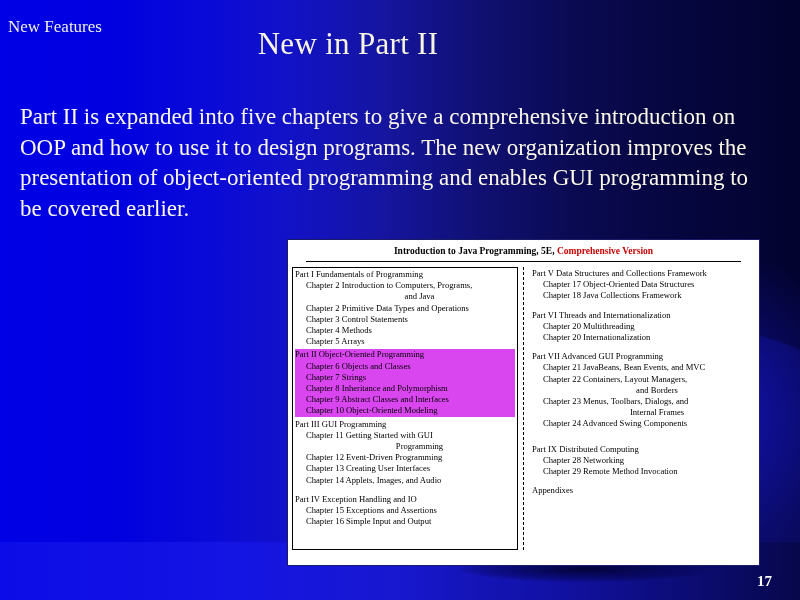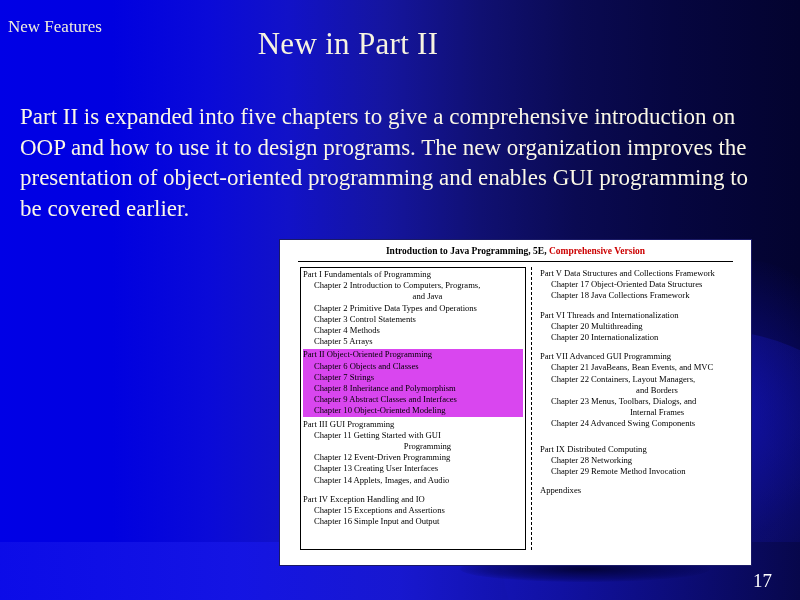--- a/index.html
+++ b/index.html
@@ -103,21 +103,21 @@
     top: 102px;
     width: 746px;
     color: #fbf8e6;
     font-size: 23px;
     line-height: 30.5px;
   }
 
   
   .toc-figure {
     position: absolute;
-    left: 279px;
+    left: 287px;
     top: 239px;
     width: 473px;
     height: 327px;
     background: #ffffff;
     border: 1px solid #1a1a66;
     box-sizing: border-box;
     overflow: hidden;
   }
   .toc-heading {
     text-align: center;
@@ -132,21 +132,20 @@
   .toc-rule {
     height: 1px;
     background: #000000;
     margin: 1px 18px 5px 18px;
   }
   .toc-cols {
     display: flex;
     padding: 0 4px 0 4px;
     box-sizing: border-box;
     height: 283px;
-    margin-left: 16px;
   }
   .col-left {
     width: 226px;
     border: 1px solid #000000;
     box-sizing: border-box;
     padding: 1px 2px 1px 2px;
   }
   .col-gap {
     width: 10px;
     display: flex;
@@ -184,22 +183,23 @@
     padding-left: 18px;
   }
   .spacer { height: 6px; }
 
   
   .page-number {
     position: absolute;
     right: 28px;
     bottom: 8px;
     color: #ffffff;
-    font-size: 19px;
+    font-size: 15px;
     line-height: 22px;
+    font-weight: bold;
   }
 </style>
 </head>
 <body>
 
 <div class="slide">
 
   <div class="swoosh swoosh-a"></div>
   <div class="swoosh swoosh-b"></div>
   <div class="floor-glow"></div>

